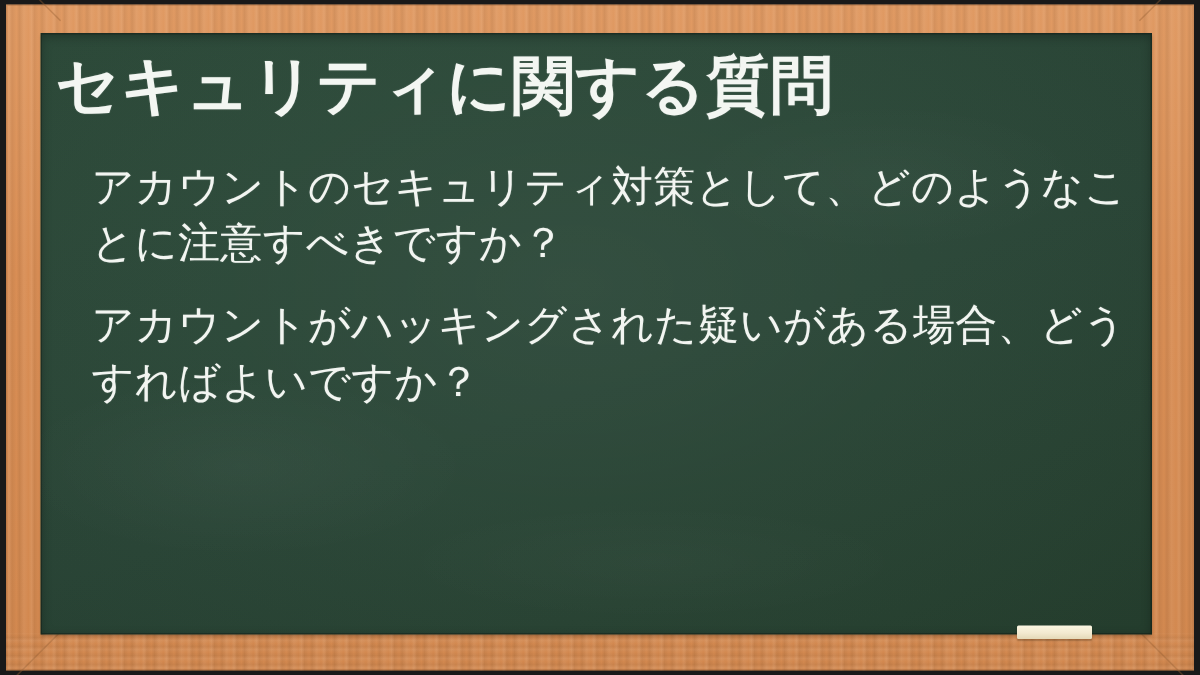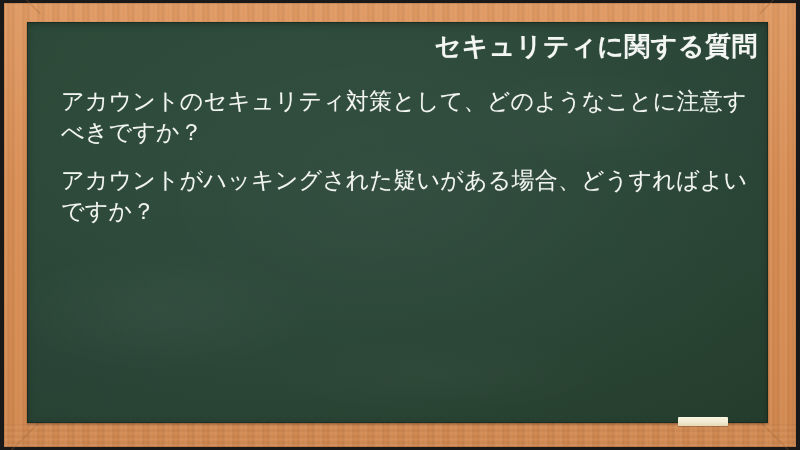--- a/index.html
+++ b/index.html
@@ -123,38 +123,37 @@
     left: 0;
     top: 0;
     width: 741px;
     height: 401px;
     box-sizing: border-box;
     padding: 8px 10px 0 8px;
   }
 
   .slide-title {
     color: #f3f6f2;
-    font-size: 26px;
+    font-size: 42px;
     line-height: 1.3;
     letter-spacing: 0.5px;
     white-space: nowrap;
     margin: 0 0 22px 2px;
     text-shadow: 0 0 1px rgba(255,255,255,0.30);
-    text-align: right;
   }
 
   .q-list {
     margin: 0;
     padding: 0;
     list-style: none;
   }
 
   .q-item {
     color: #f2f5f1;
-    font-size: 23px;
+    font-size: 28px;
     line-height: 1.35;
     letter-spacing: 0.2px;
     margin: 0 0 17px 26px;
     max-width: 700px;
     text-shadow: 0 0 1px rgba(255,255,255,0.25);
     font-family: Liberation Serif, serif;
   }
   .q-item:last-child { margin-bottom: 18px; }
 
   

